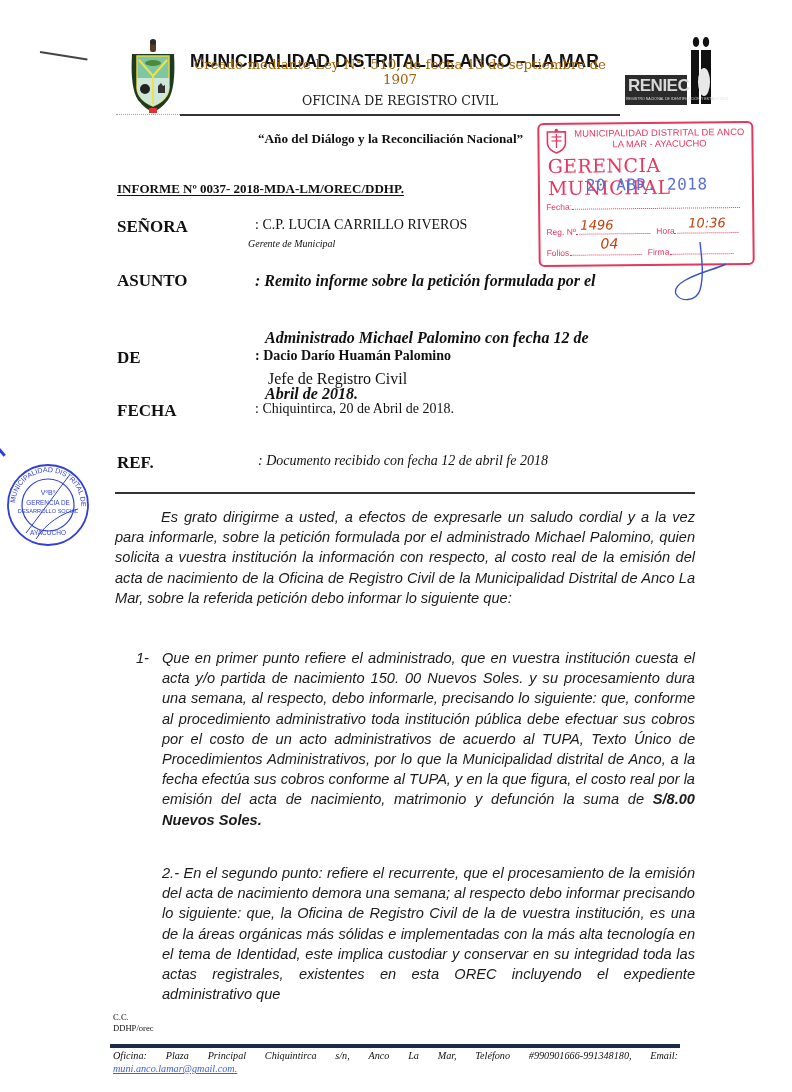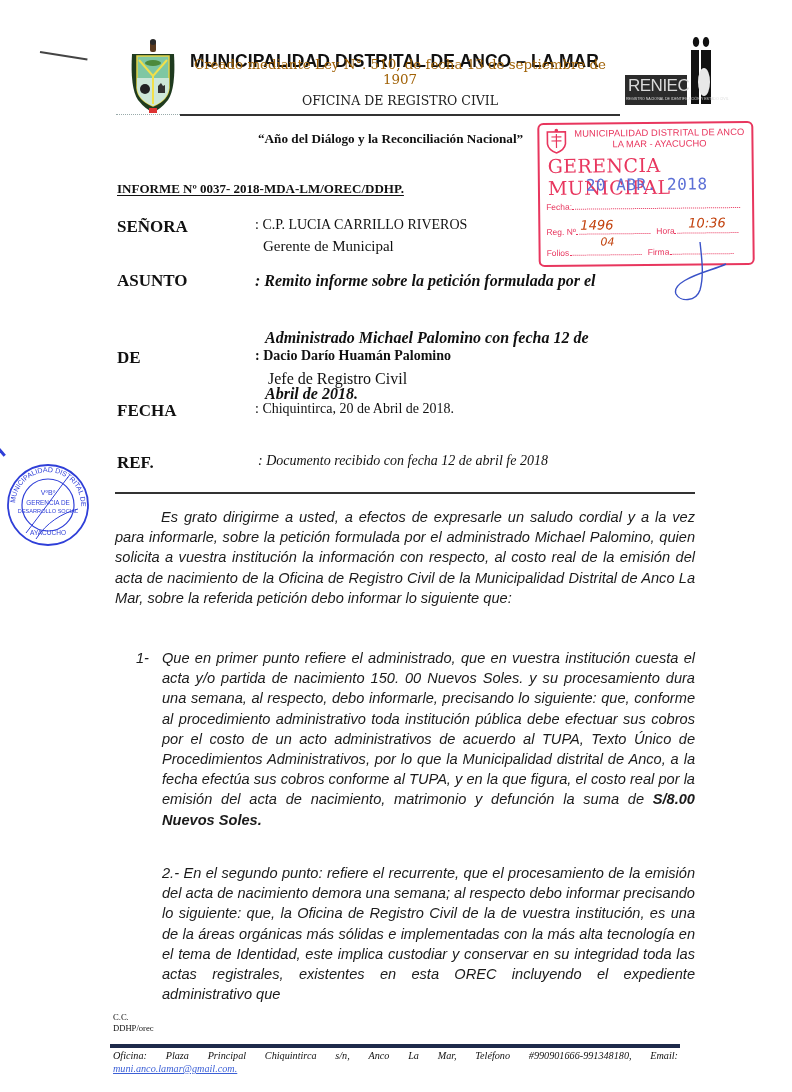--- a/index.html
+++ b/index.html
@@ -16,21 +16,21 @@
                   border-top: 1px dotted #9aa; }
   .h-title { left: 190px; top: 51px; font-family: "Liberation Sans", sans-serif;
              font-weight: bold; font-size: 17.5px; letter-spacing: 0.1px; color: #111; }
   .h-sub { left: 190px; top: 57px; width: 420px; text-align: center;
            font-family: "DejaVu Serif", serif; font-size: 13.4px; color: #a16207; }
   .h-office { left: 190px; top: 93px; width: 420px; text-align: center;
               font-family: "DejaVu Serif", serif; font-size: 12.5px; font-weight: normal; color: #222; }
   .h-rule { left: 180px; top: 114px; width: 440px; height: 2px; background: #333; }
   .reniec-box { left: 625px; top: 75px; width: 62px; height: 30px; background: #2b2b2b; }
   .reniec-word { left: 628px; top: 76px; font-family: "Liberation Sans", sans-serif;
-                 font-weight: normal; font-size: 17px; color: #d9d9d9; letter-spacing: -0.5px; }
+                 font-weight: bold; font-size: 17px; color: #d9d9d9; letter-spacing: -0.5px; }
   .reniec-tag { left: 626px; top: 97px; width: 82px; font-family: "Liberation Sans", sans-serif;
                 font-size: 3.6px; color: #ddd; letter-spacing: 0; white-space: nowrap; }
 
   
   .motto { left: 258px; top: 131px; font-weight: bold; font-size: 13.2px; }
 
   
   .stamp-red { left: 538px; top: 122px; width: 212px; height: 140px;
                border: 2.2px solid #e8365e; border-radius: 6px; color: #e8365e;
                transform: rotate(-0.6deg); }
@@ -50,21 +50,21 @@
   .stamp-red .hand { position: absolute; font-family: "DejaVu Sans", sans-serif; color: #c2410c;
                      font-size: 13px; font-style: italic; }
 
   .signature { left: 670px; top: 240px; width: 60px; height: 70px; }
 
   
   .ref-title { left: 117px; top: 181px; font-weight: bold; font-size: 13px;
                text-decoration: underline; text-underline-offset: 2px; }
   .lbl { left: 117px; font-weight: bold; font-size: 17px; }
   .val { left: 255px; font-size: 14px; }
-  .val-sub { left: 263px; font-size: 15px; }
+  .val-sub { left: 248px; font-size: 10px; font-style: italic; }
   .it { font-style: italic; }
   .asunto { left: 255px; top: 271px; width: 400px; font-size: 16px; line-height: 20.5px;
             font-weight: bold; font-style: italic; }
   .asunto .cont { padding-left: 10px; display: block; margin-top: 36px; }
   .rule-mid { left: 115px; top: 492px; width: 580px; height: 1.5px; background: #333; }
 
   
   .seal-blue { left: 6px; top: 463px; width: 84px; height: 84px; }
 
   
@@ -141,21 +141,21 @@
     <span>Reg. Nº</span><span class="s-dots" style="width:74px"></span>
     <span style="margin-left:4px">Hora</span><span class="s-dots" style="width:64px"></span>
   </div>
   <div class="hand" style="left:40px;top:93px">1496</div>
   <div class="hand" style="left:148px;top:92px">10:36</div>
 
   <div class="s-row" style="top:122px">
     <span>Folios</span><span class="s-dots" style="width:72px"></span>
     <span style="margin-left:4px">Firma</span><span class="s-dots" style="width:64px"></span>
   </div>
-  <div class="hand" style="left:60px;top:111px;font-size:11px">04</div>
+  <div class="hand" style="left:60px;top:111px;font-size:14px">04</div>
 </div>
 
 <svg class="abs signature" viewBox="0 0 60 70">
   <path d="M30 2 C32 20 34 36 30 50 C26 62 10 62 6 54 C2 44 22 36 40 30 C46 28 52 26 56 24" fill="none" stroke="#3a52c8" stroke-width="1.4"></path>
 </svg>
 
 <div class="abs ref-title">INFORME Nº 0037- 2018-MDA-LM/OREC/DDHP.</div>
 
 <div class="abs lbl" style="top:217px">SEÑORA</div>
 <div class="abs val" style="top:217px">: C.P. LUCIA CARRILLO RIVEROS</div>

